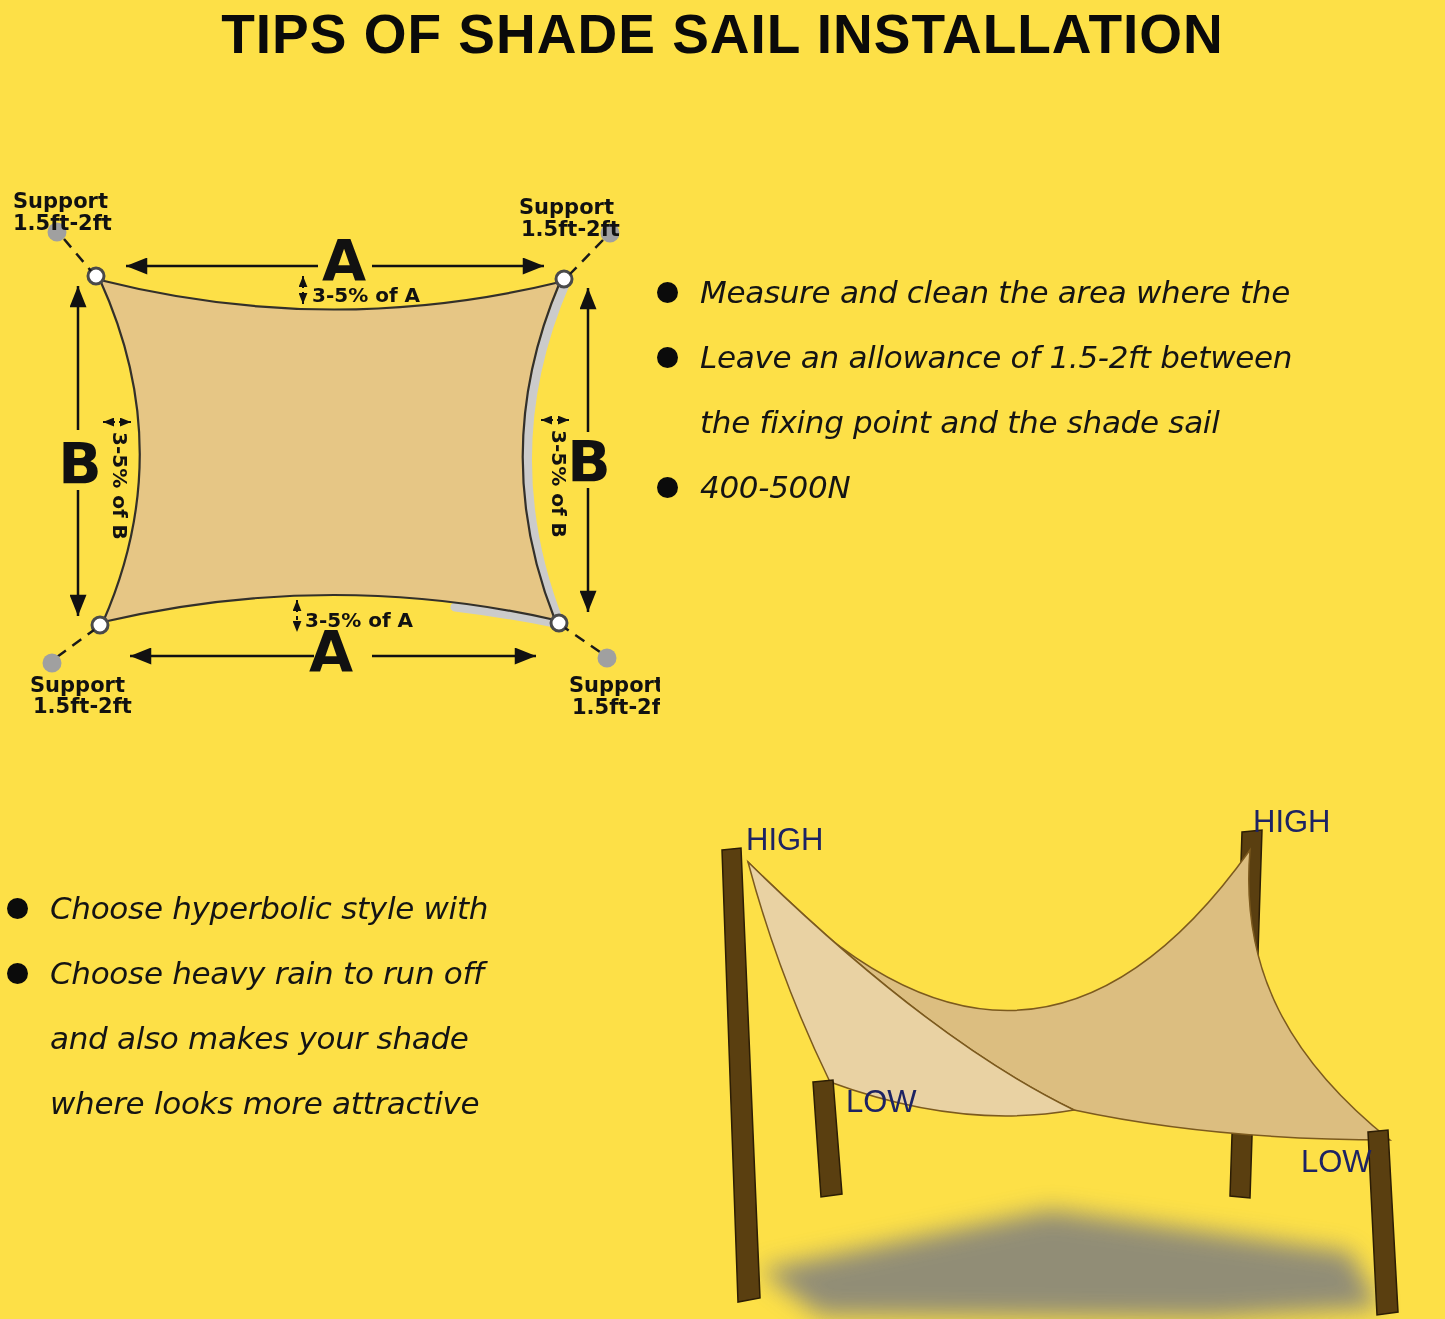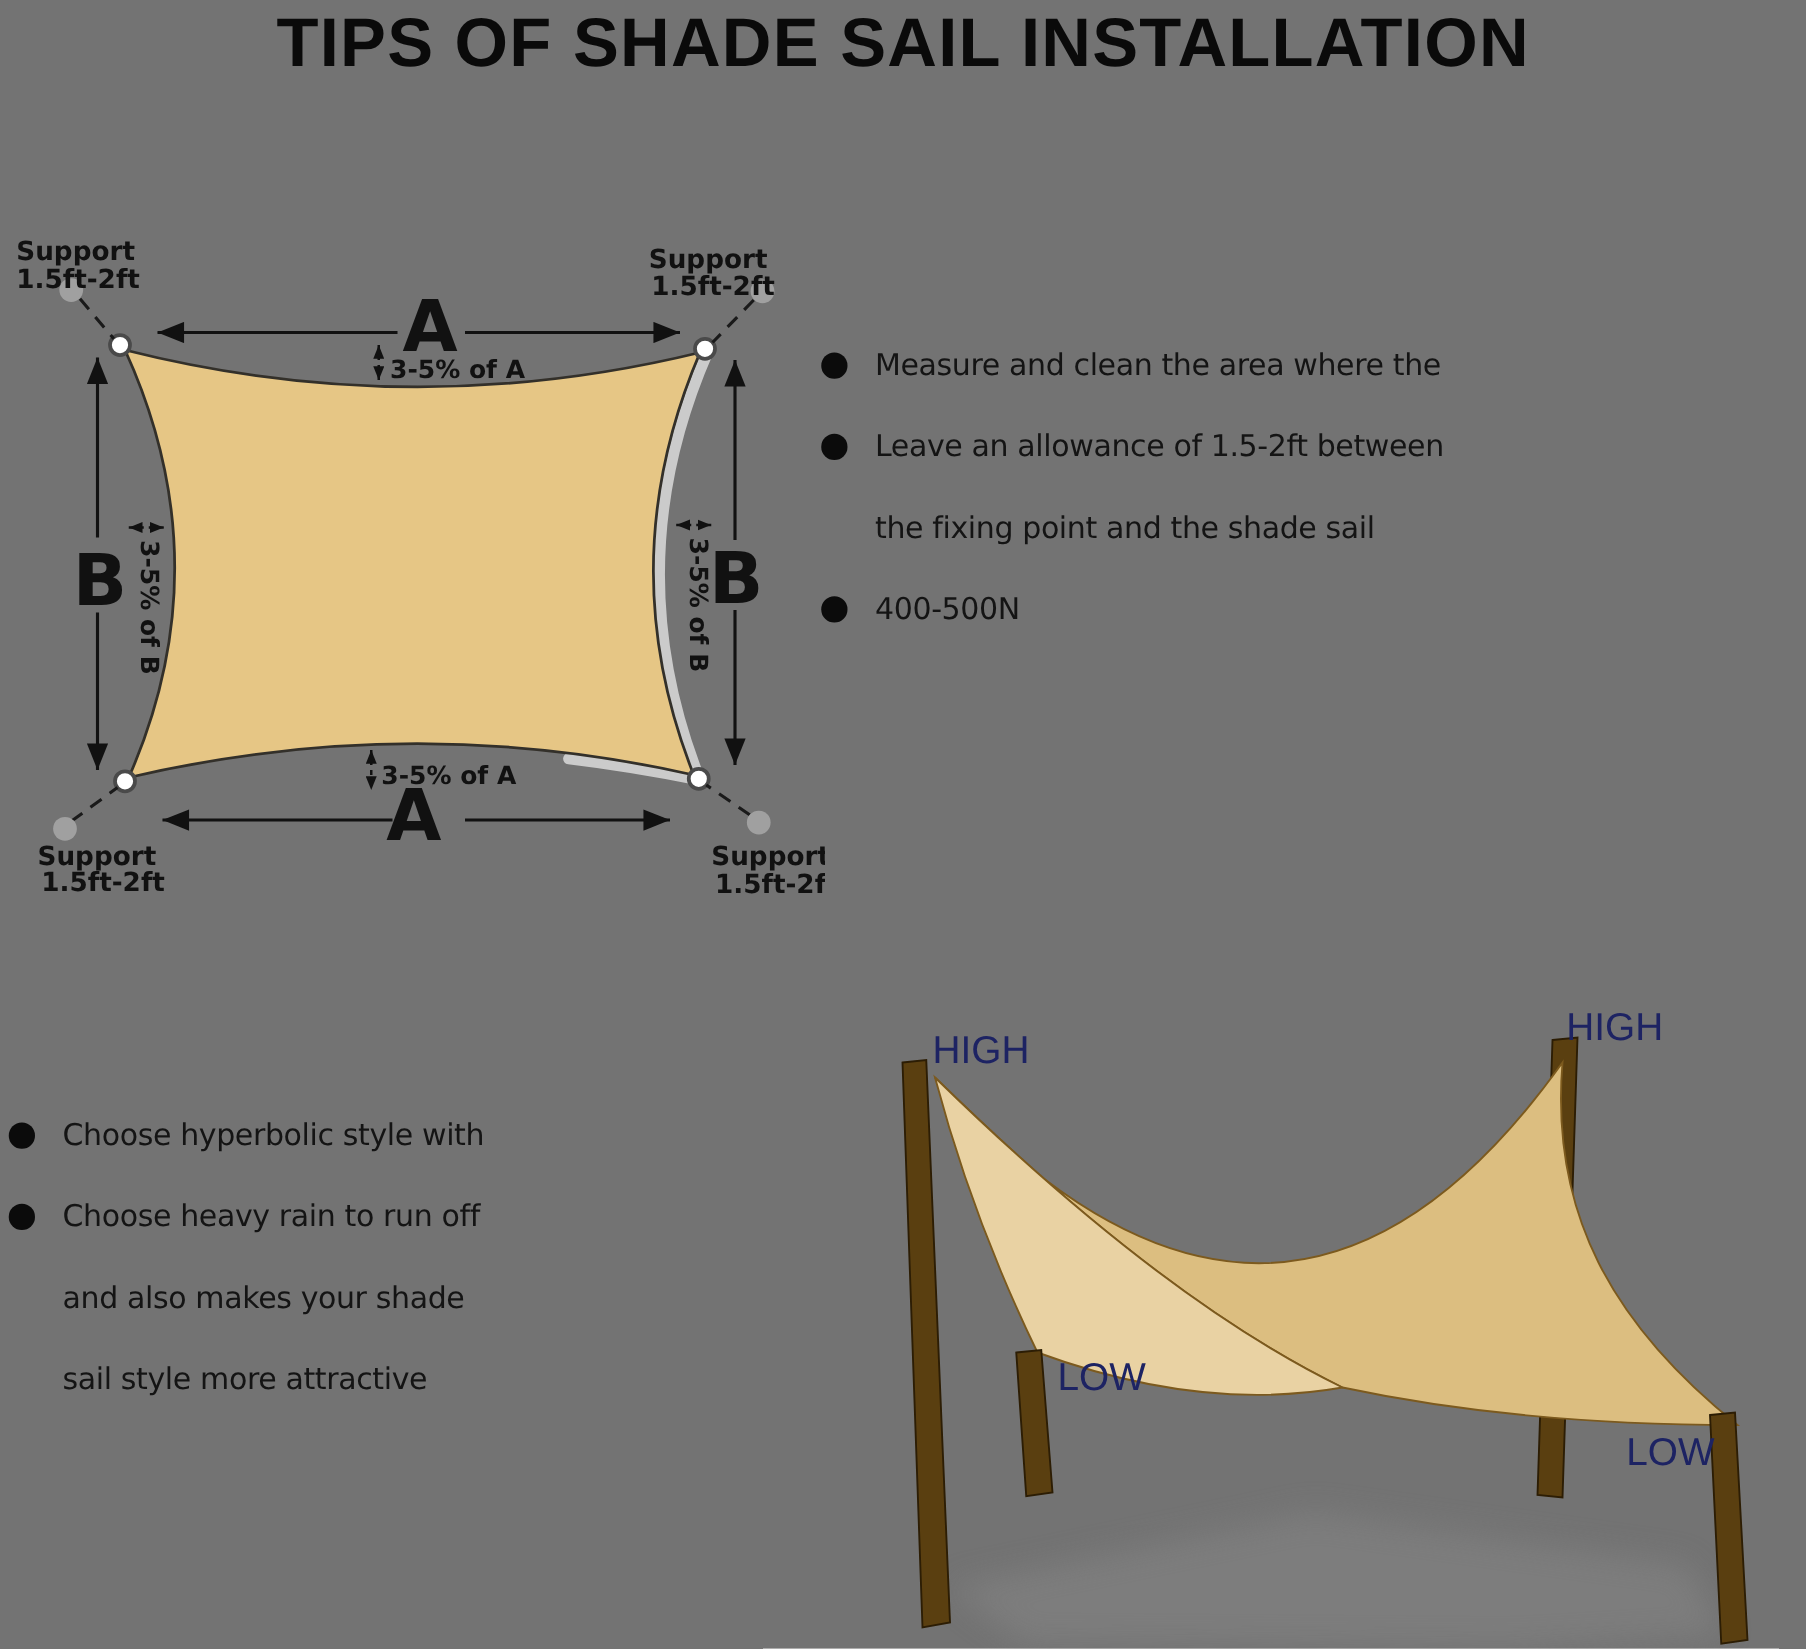--- a/index.html
+++ b/index.html
@@ -1,19 +1,19 @@
 <!DOCTYPE html>
 <html><head>
 <meta charset="utf-8">
 <style>
   html,body{margin:0;padding:0;background:#ffffff;}
   .page{
     position:relative;
     width:1445px;height:1319px;
-    background:#737373;
+    background:#fde047;
     font-family:"DejaVu Sans",sans-serif;
     overflow:hidden;
   }
   .title{
     position:absolute;left:0;top:2px;width:100%;
     text-align:center;
     font-family:"Liberation Sans","DejaVu Sans",sans-serif;
     font-weight:bold;
     font-size:55px;
     letter-spacing:1px;
@@ -21,22 +21,22 @@
     white-space:nowrap;
   }
   .diagram-svg{position:absolute;left:0;top:180px;}
   .illustration-svg{position:absolute;left:650px;top:790px;}
   .tips{position:absolute;}
   .tips-right{left:656px;top:260px;width:789px;}
   .tips-left{left:6px;top:876px;width:640px;}
   .tip{position:relative;padding-left:44px;}
   .tip-line{
     height:65px;line-height:65px;
-    font-size:24px;letter-spacing:-0.3px;
-    color:#141414;white-space:nowrap;
+    font-size:31px;letter-spacing:-0.3px;
+    color:#141414;white-space:nowrap;font-style:italic;
   }
   .dot{
     position:absolute;left:1px;top:22px;
     width:21px;height:21px;border-radius:50%;
     background:#0b0b0b;
   }
   svg text{font-family:"DejaVu Sans",sans-serif;}
   .lbl-support{font-size:21px;font-weight:bold;fill:#111111;}
   .lbl-dim{font-size:57px;font-weight:bold;fill:#111111;}
   .lbl-offset{font-size:20px;font-weight:bold;fill:#111111;}
@@ -140,21 +140,21 @@
 
   <div class="tips tips-left">
     <div class="tip">
       <span class="dot"></span>
       <div class="tip-line">Choose hyperbolic style with</div>
     </div>
     <div class="tip">
       <span class="dot"></span>
       <div class="tip-line">Choose heavy rain to run off</div>
       <div class="tip-line">and also makes your shade</div>
-      <div class="tip-line">sail style more attractive</div>
+      <div class="tip-line">where looks more attractive</div>
     </div>
   </div>
 
   <svg class="illustration-svg" width="795" height="529" viewBox="0 0 795 529">
     <defs>
       <filter id="blur-shadow" x="-30%" y="-60%" width="160%" height="220%">
         <feGaussianBlur stdDeviation="12"></feGaussianBlur>
       </filter>
     </defs>
 

